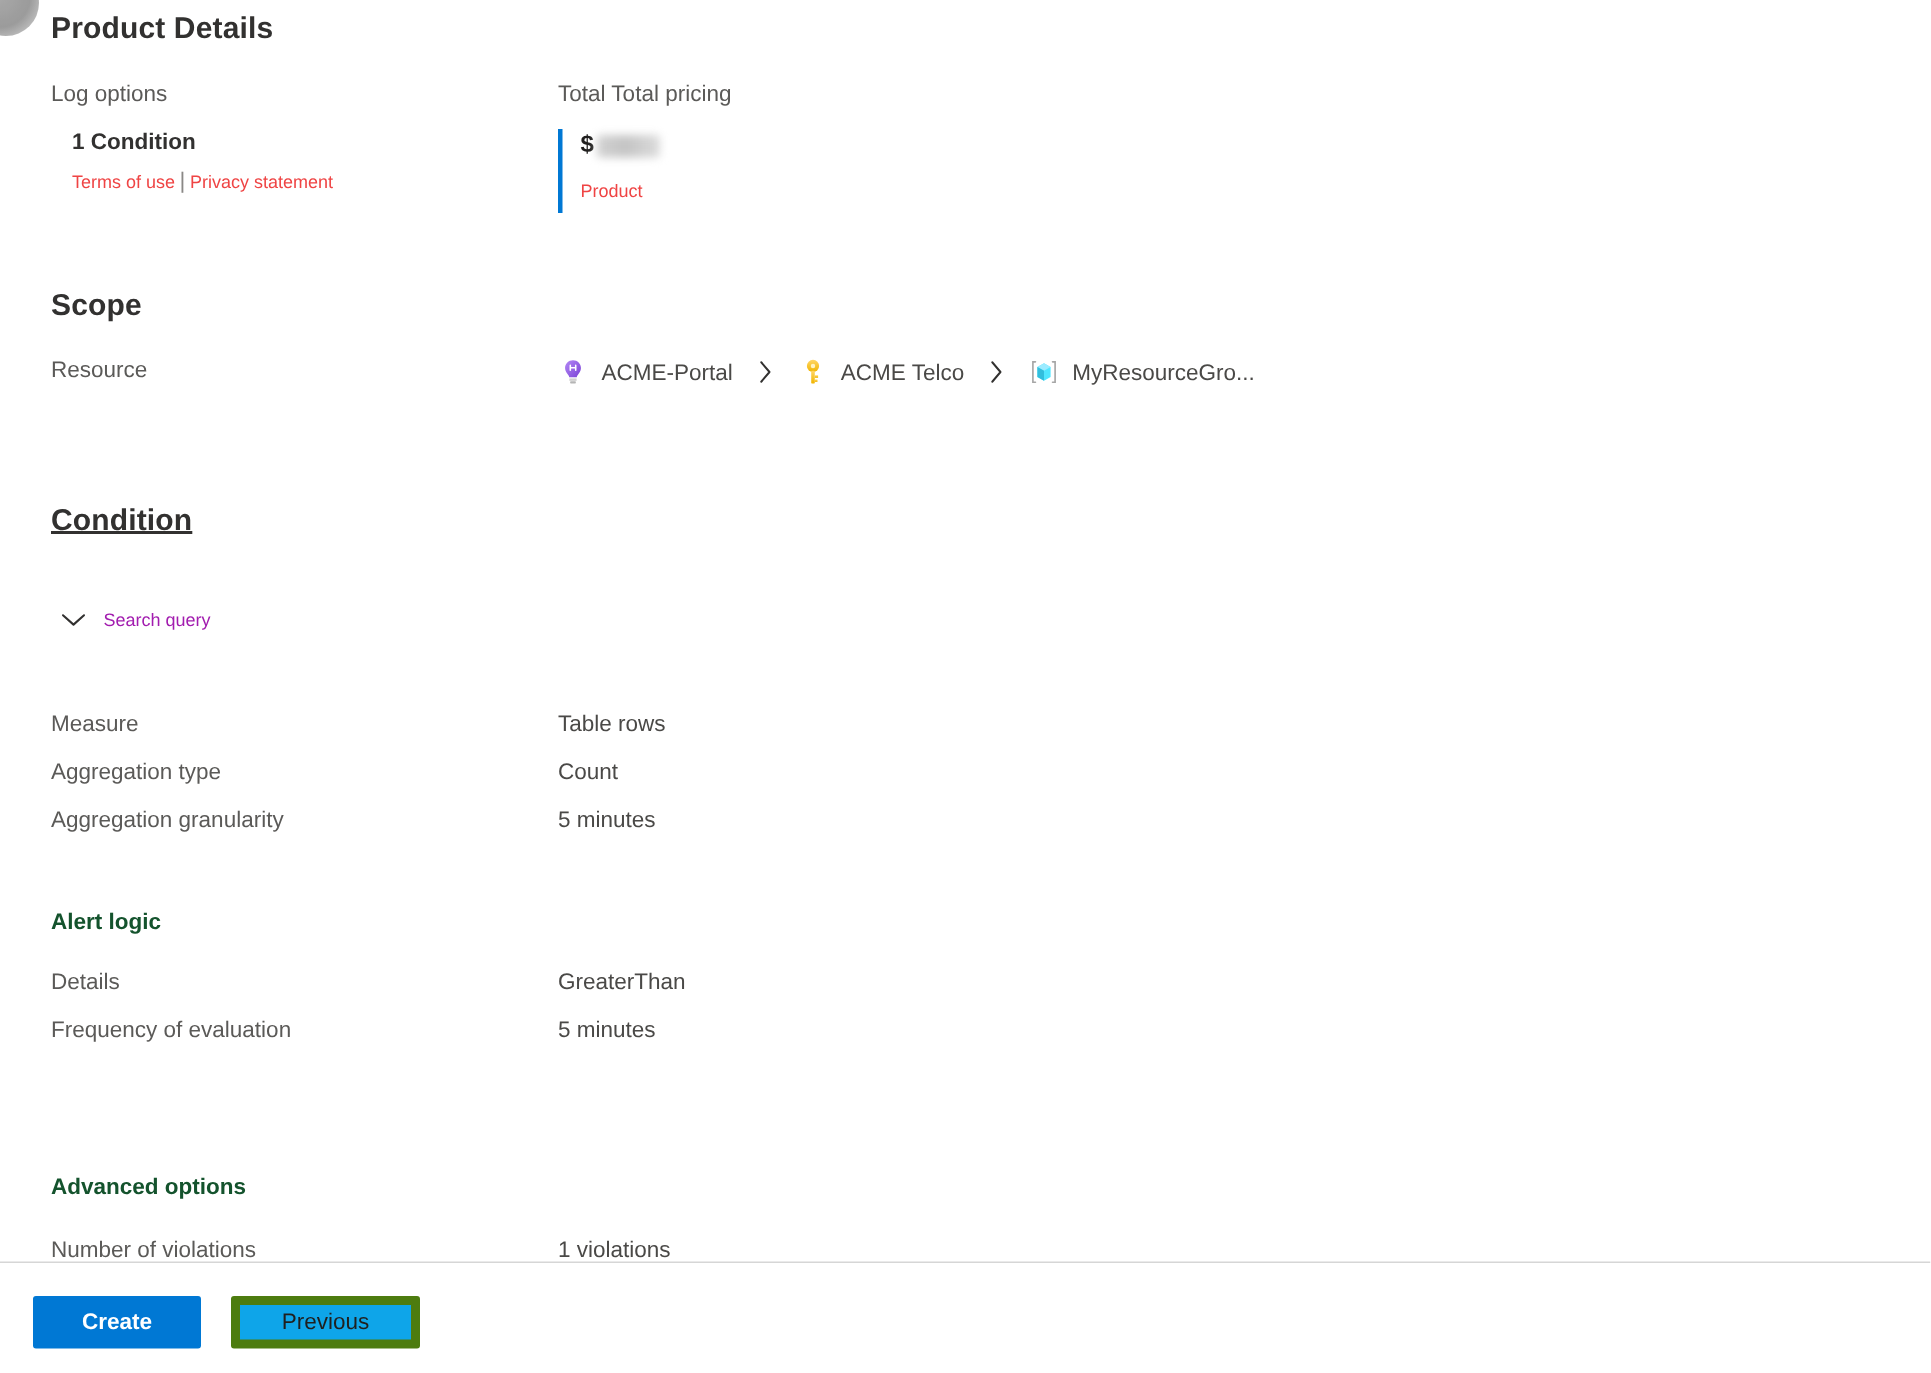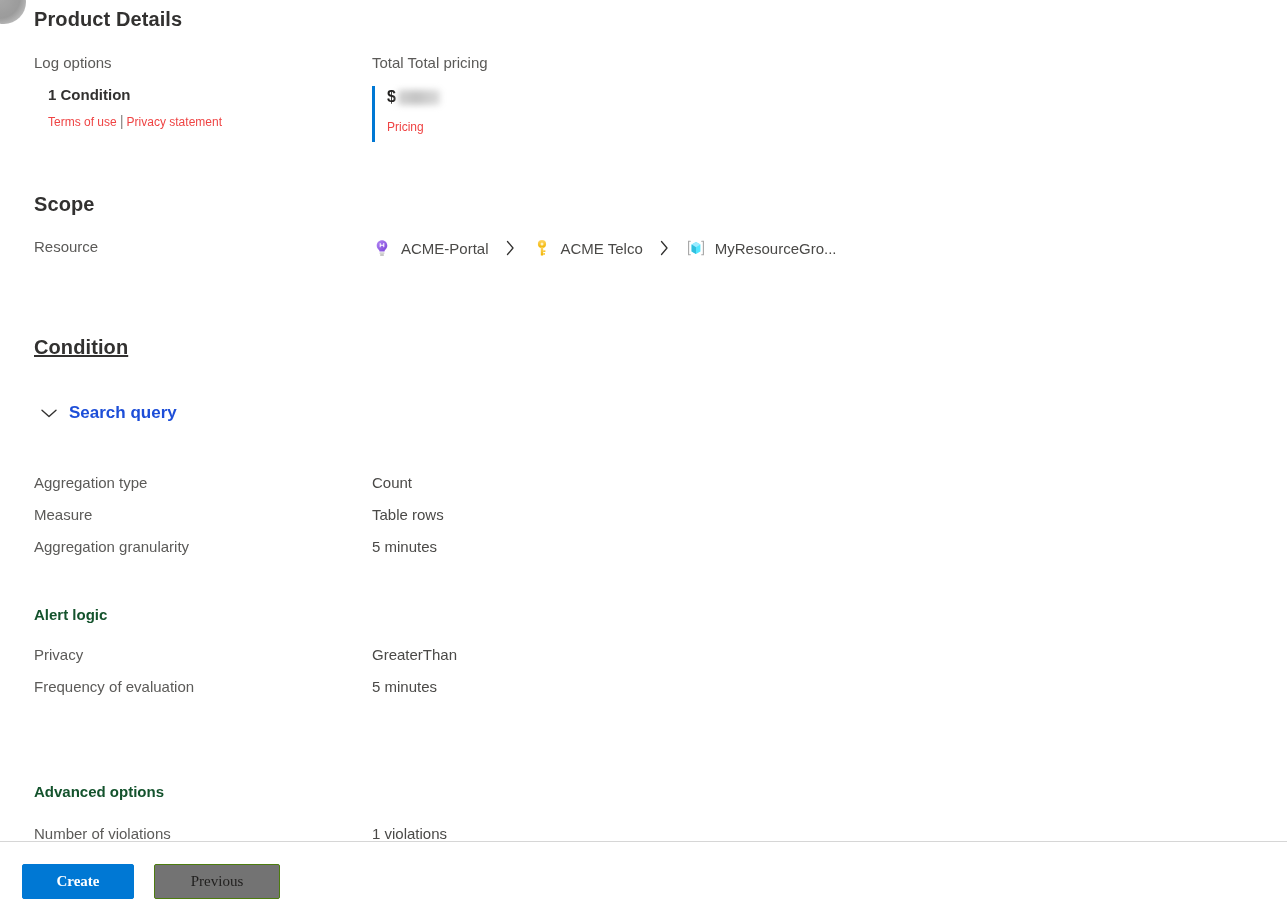--- a/index.html
+++ b/index.html
@@ -168,23 +168,23 @@
     position: absolute;
     left: 40px;
     top: 402px;
     display: flex;
     align-items: center;
     cursor: pointer;
     height: 22px;
   }
   .chev-down { width: 18px; height: 12px; flex: none; }
   .search-query-label {
-    font-size: 17px;
-    font-weight: 700;
-    color: #1d4ed8;
+    font-size: 12px;
+    font-weight: 400;
+    color: #a21caf;
     margin-left: 11px;
   }
 
   .kv-list { position: absolute; left: 0; width: 1287px; }
   .kv-row {
     position: relative;
     height: 32px;
   }
   .kv-row .k {
     position: absolute;
@@ -215,21 +215,21 @@
   .footer {
     position: absolute;
     left: 0;
     top: 842px;
     width: 1287px;
     height: 73px;
     background: #ffffff;
   }
   .btn {
     position: absolute;
-    font-family: Liberation Serif, serif;
+    font-family: Liberation Sans, sans-serif;
     font-size: 15px;
     border-radius: 2px;
     cursor: pointer;
     box-sizing: border-box;
     padding: 0;
   }
   #create-button {
     left: 22px;
     top: 22px;
     width: 112px;
@@ -237,22 +237,22 @@
     background: #0078d4;
     border: 1px solid #0078d4;
     color: #ffffff;
     font-weight: 700;
   }
   #previous-button {
     left: 154px;
     top: 22px;
     width: 126px;
     height: 35px;
-    background: #737373;
-    border: 1px solid #4d7c0f;
+    background: #0ea5e9;
+    border: 6px solid #4d7c0f;
     color: #201f1e;
     font-weight: 400;
   }
 </style>
 </head>
 <body>
 
 <div class="corner-blob"></div>
 
 <div class="page">
@@ -267,21 +267,21 @@
     </div>
   </div>
 
   <div class="pd-right">
     <div class="label price-head">Total Total pricing</div>
     <div class="price-box">
       <div class="price-row">
         <span class="price-currency">$</span>
         <span class="price-blur"></span>
       </div>
-      <a class="link price-link">Pricing</a>
+      <a class="link price-link">Product</a>
     </div>
   </div>
 
   <div class="section-title" id="scope-title">Scope</div>
   <div class="label" id="scope-resource-label">Resource</div>
 
   <div class="breadcrumb">
 
     <div class="crumb">
       <svg class="crumb-icon" viewBox="0 0 20 20">
@@ -340,38 +340,38 @@
 
   <div class="search-query-toggle">
     <svg class="chev-down" viewBox="0 0 18 12">
       <path d="M2 3.2L9 9.4 16 3.2" stroke="#323130" stroke-width="1.4" fill="none" stroke-linecap="round" stroke-linejoin="round"></path>
     </svg>
     <span class="search-query-label">Search query</span>
   </div>
 
   <div class="kv-list" id="measure-group" style="position:absolute;">
     <div class="kv-row">
+      <span class="label k">Measure</span>
+      <span class="value v">Table rows</span>
+    </div>
+    <div class="kv-row">
       <span class="label k">Aggregation type</span>
       <span class="value v">Count</span>
     </div>
     <div class="kv-row">
-      <span class="label k">Measure</span>
-      <span class="value v">Table rows</span>
-    </div>
-    <div class="kv-row">
       <span class="label k">Aggregation granularity</span>
       <span class="value v">5 minutes</span>
     </div>
   </div>
 
   <div class="subsection-title" id="alert-logic-title">Alert logic</div>
 
   <div class="kv-list" id="alert-logic-group" style="position:absolute;">
     <div class="kv-row">
-      <span class="label k">Privacy</span>
+      <span class="label k">Details</span>
       <span class="value v">GreaterThan</span>
     </div>
     <div class="kv-row">
       <span class="label k">Frequency of evaluation</span>
       <span class="value v">5 minutes</span>
     </div>
   </div>
 
   <div class="subsection-title" id="advanced-title">Advanced options</div>
 

